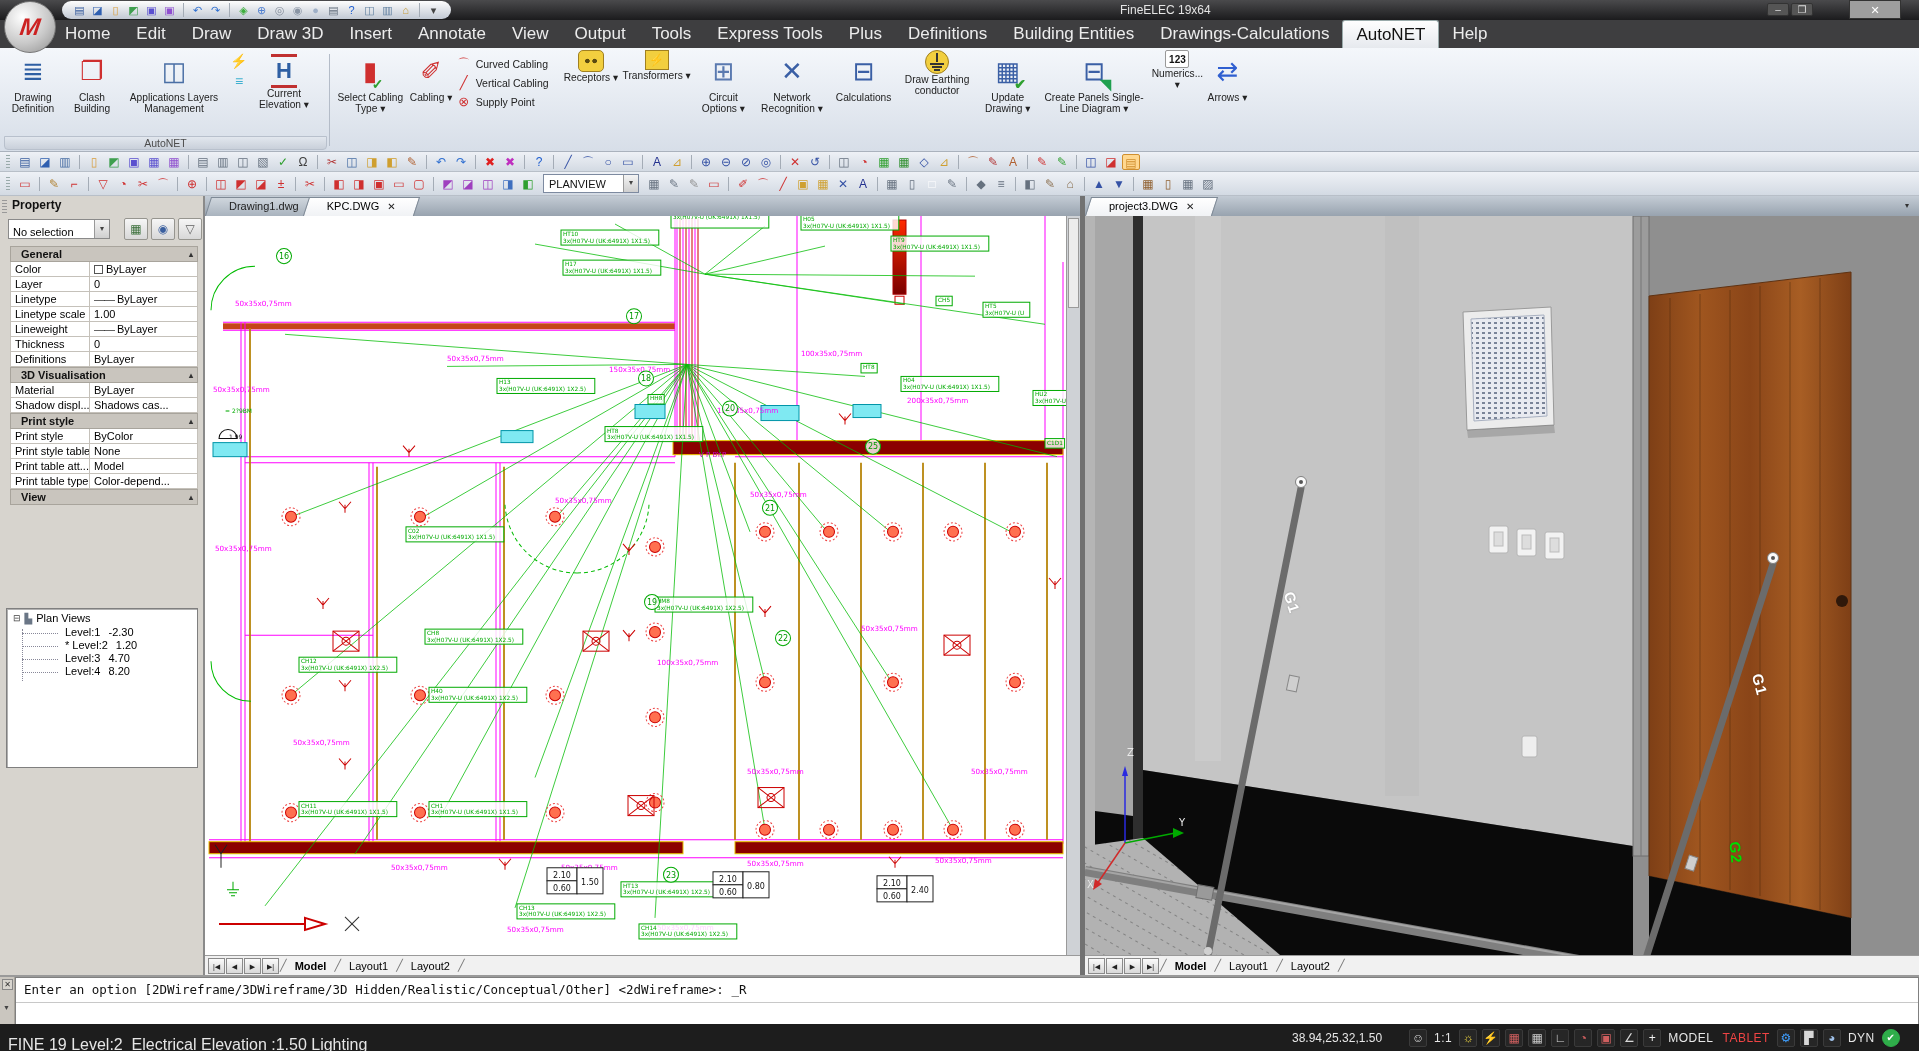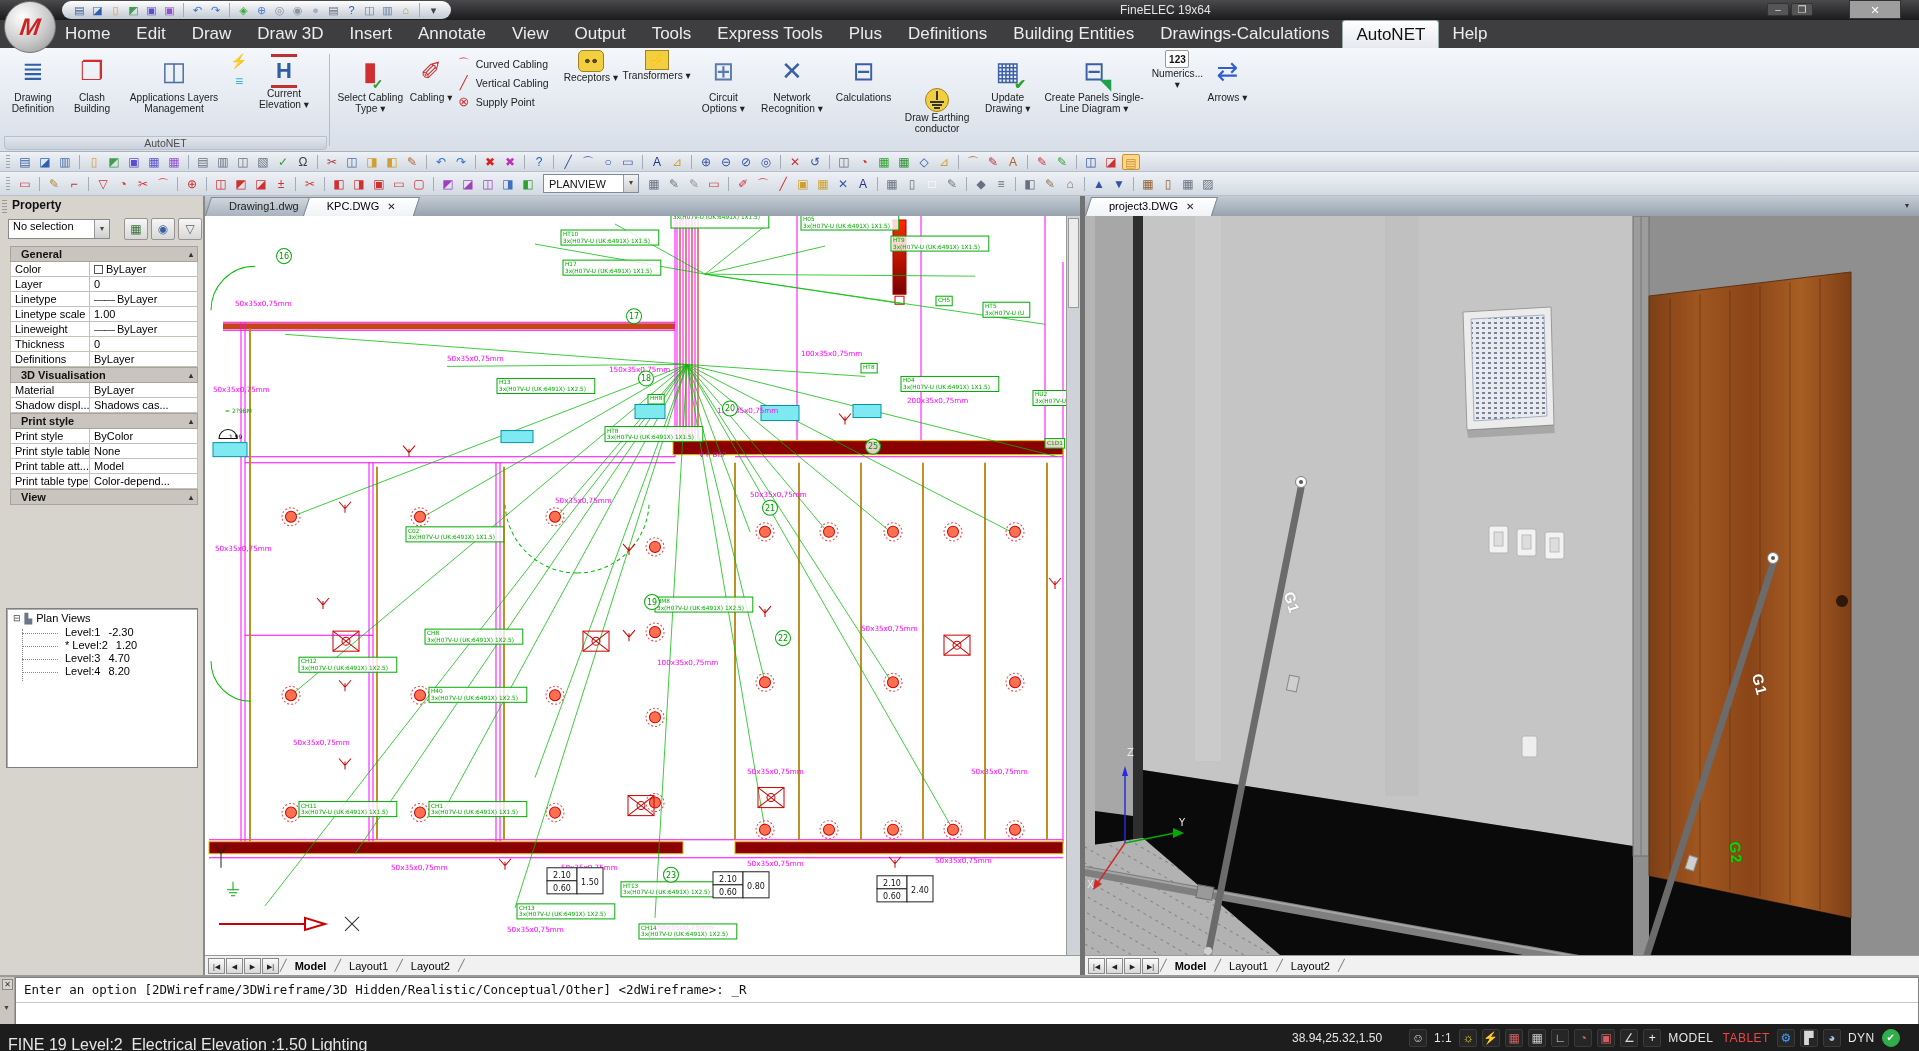--- a/index.html
+++ b/index.html
@@ -82,21 +82,21 @@
   #main{position:absolute;left:0;top:196px;width:1919px;height:779px}
 
   
   #propPanel{position:absolute;left:0;top:0;width:205px;height:779px;background:#d7d4ce;
     border-right:2px solid #8a8a8a}
   #propPanel .pgrip{position:absolute;left:2px;top:4px;width:5px;height:14px;
     background:repeating-linear-gradient(#999 0 1px,transparent 1px 3px)}
   .ptitle{position:absolute;left:12px;top:2px;font-size:12px;font-weight:bold;color:#111}
   #prop-toolbar{position:absolute;left:8px;top:22px;width:190px;height:24px}
   #prop-combo{position:absolute;left:0;top:1px;width:102px;height:20px;background:#fff;
-    border:1px solid #8a8a8a;display:flex;align-items:flex-start}
+    border:1px solid #8a8a8a;display:flex;align-items:flex-end}
   #prop-combo .cval{flex:1;font-size:11px;padding-left:4px}
   #prop-combo .cbarr{width:15px;height:18px;background:linear-gradient(#f4f4f4,#cfcfcf);
     border-left:1px solid #999;font-size:8px;text-align:center;line-height:17px;color:#444}
   .pbtn{position:absolute;top:0;width:24px;height:22px;background:linear-gradient(#f6f6f6,#d8d8d8);
     border:1px solid #96958f;border-radius:2px;font-size:12px;text-align:center;line-height:20px}
   #prop-grid{position:absolute;left:10px;top:50px;width:188px;font-size:11px}
   .psec{height:16px;line-height:15px;background:#c9c5be;border:1px solid #a8a49c;font-weight:bold;
     padding-left:10px;color:#111;display:flex}
   .psec .parr{margin-left:auto;margin-right:4px;font-size:8px;color:#333}
   .prow{display:flex;height:15px;line-height:14px}
@@ -294,21 +294,21 @@
               <div class="rlabel">Circuit Options ▾</div>
             </div>
             <div class="rbtn" style="width: 76px;">
               <span class="ricon" style="color: rgb(58, 95, 165);">✕</span>
               <div class="rlabel">Network Recognition ▾</div>
             </div>
             <div class="rbtn" style="width: 68px;">
               <span class="ricon" style="color: rgb(58, 95, 165);">⊟</span>
               <div class="rlabel">Calculations</div>
             </div>
-            <div class="rbtn" style="width: 80px; justify-content: flex-end;">
+            <div class="rbtn" style="width: 80px;">
               <span class="ricon icon-earthing"></span>
               <div class="rlabel">Draw Earthing conductor</div>
             </div>
             <div class="rbtn" style="width: 62px;">
               <span class="ricon" style="color: rgb(58, 95, 165);">▦<i class="ovr" style="color: rgb(47, 160, 47);">✔</i></span>
               <div class="rlabel">Update Drawing ▾</div>
             </div>
             <div class="rbtn" style="width: 112px;">
               <span class="ricon" style="color: rgb(58, 95, 165);">⊟<i class="ovr" style="color: rgb(31, 160, 79);">◥</i></span>
               <div class="rlabel">Create Panels Single-Line Diagram ▾</div>

